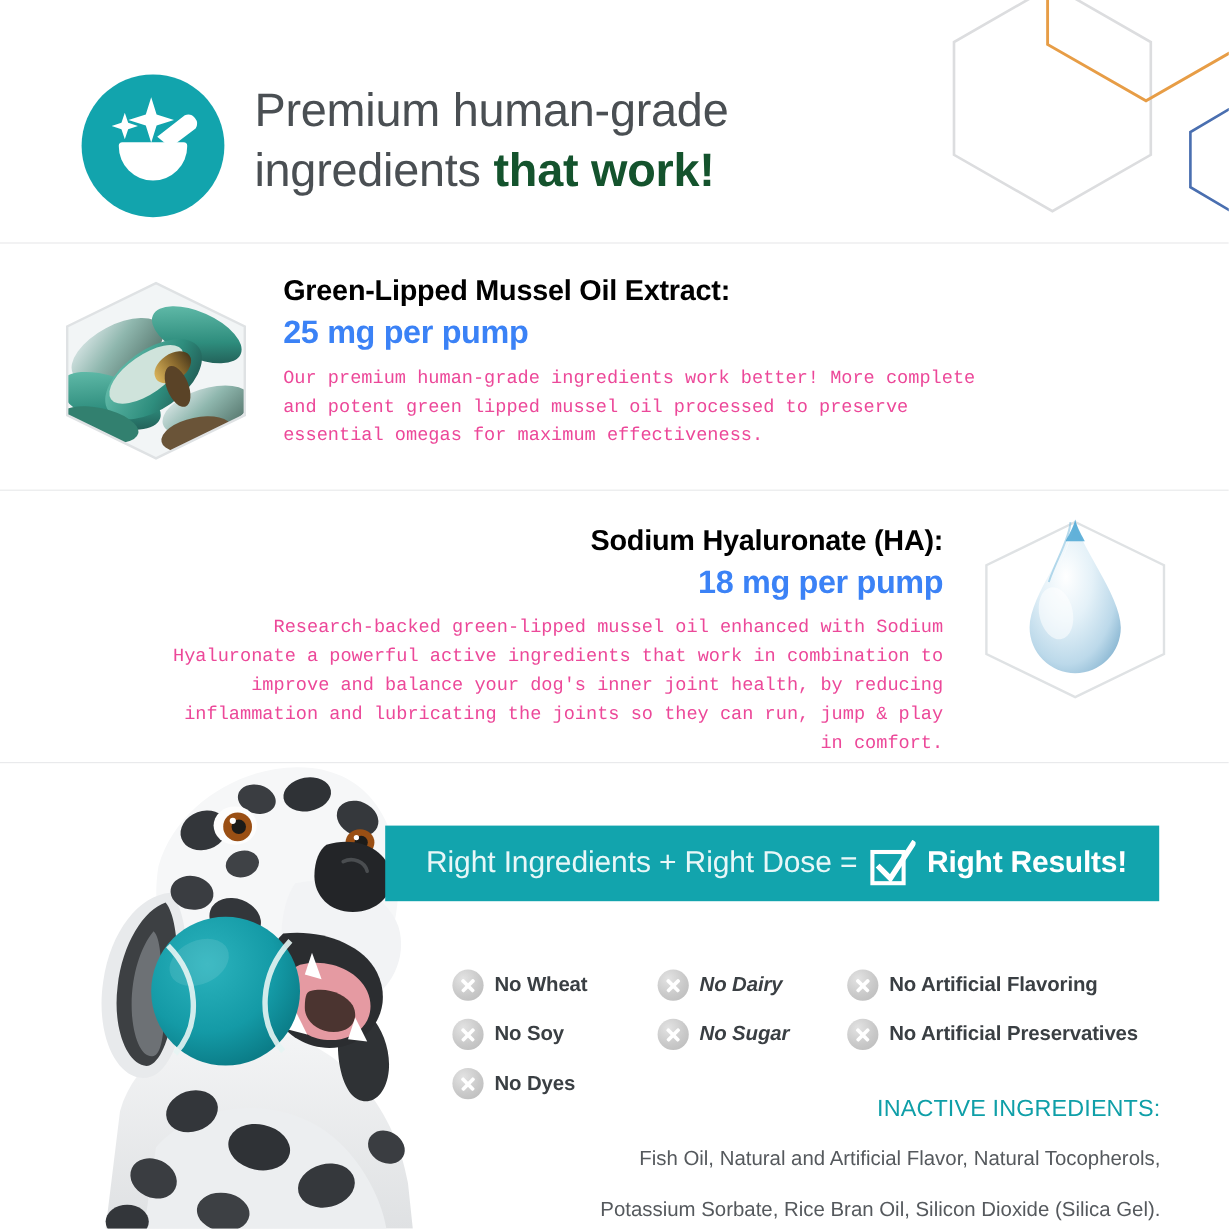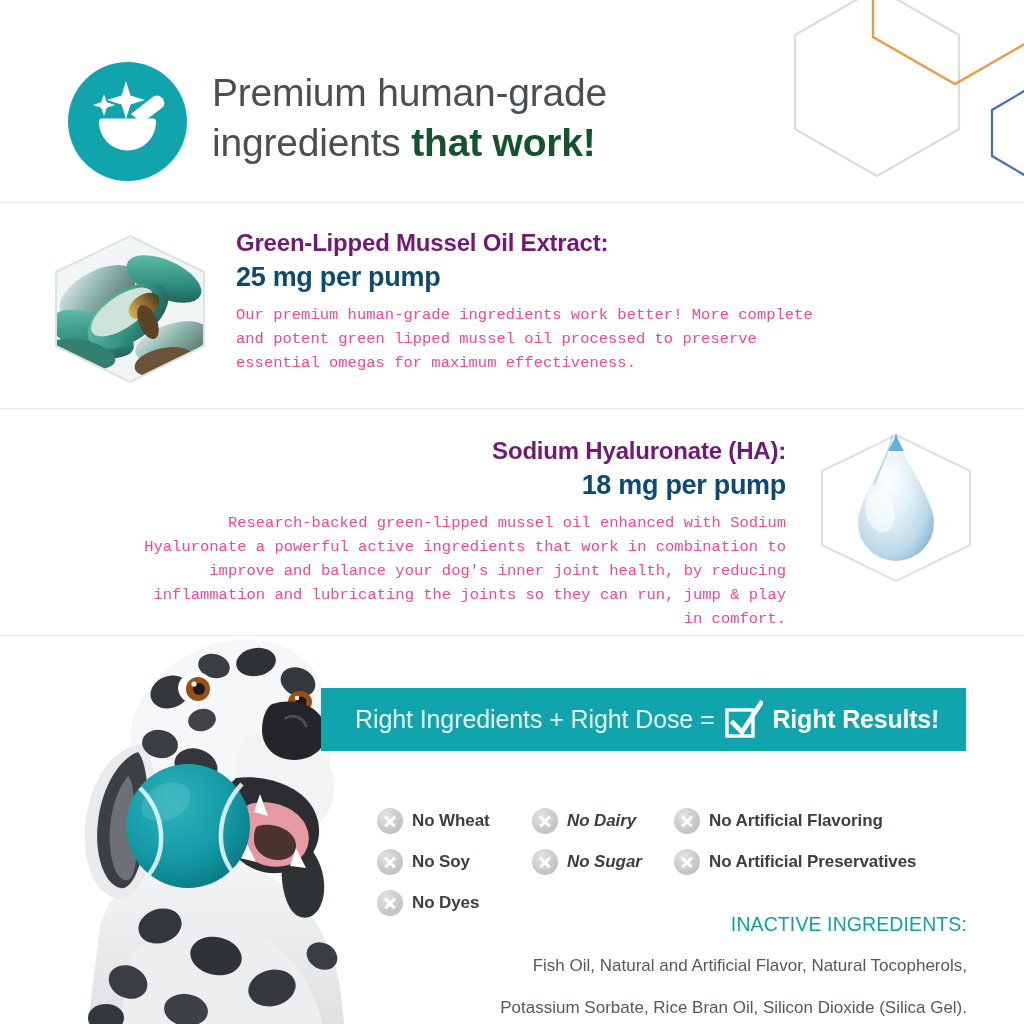--- a/index.html
+++ b/index.html
@@ -96,28 +96,28 @@
   #ha-photo { left: 818px; top: 25px; width: 156px; height: 150px; }
   .sec2-text {
     position: absolute;
     right: 238px; top: 28px; width: 650px;
     text-align: right;
   }
 
   .ing-title {
     font-size: 24px;
     font-weight: 700;
-    color: #701a75;
+    color: #000000;
     line-height: 30px;
     letter-spacing: -0.2px;
   }
   .ing-dose {
     font-size: 27px;
     font-weight: 700;
-    color: #0c4a6e;
+    color: #3b82f6;
     line-height: 36px;
     letter-spacing: -0.3px;
     margin-top: 1px;
   }
   .ing-body {
     font-size: 15.5px;
     line-height: 24px;
     color: #ec4899;
     margin-top: 8px;
     font-family: Liberation Mono, monospace;
@@ -170,20 +170,21 @@
   .freefrom {
     position: absolute;
     left: 377px;
     top: 165px;
     width: 600px;
   }
   .ff-row {
     display: flex;
     height: 41px;
     align-items: center;
+    gap: 16px;
   }
   .ff-item {
     display: flex;
     align-items: center;
     gap: 9px;
   }
   .ff-col-1 { width: 155px; }
   .ff-col-2 { width: 142px; font-style: italic; }
   .ff-col-3 { width: auto; }
   .ff-x {

